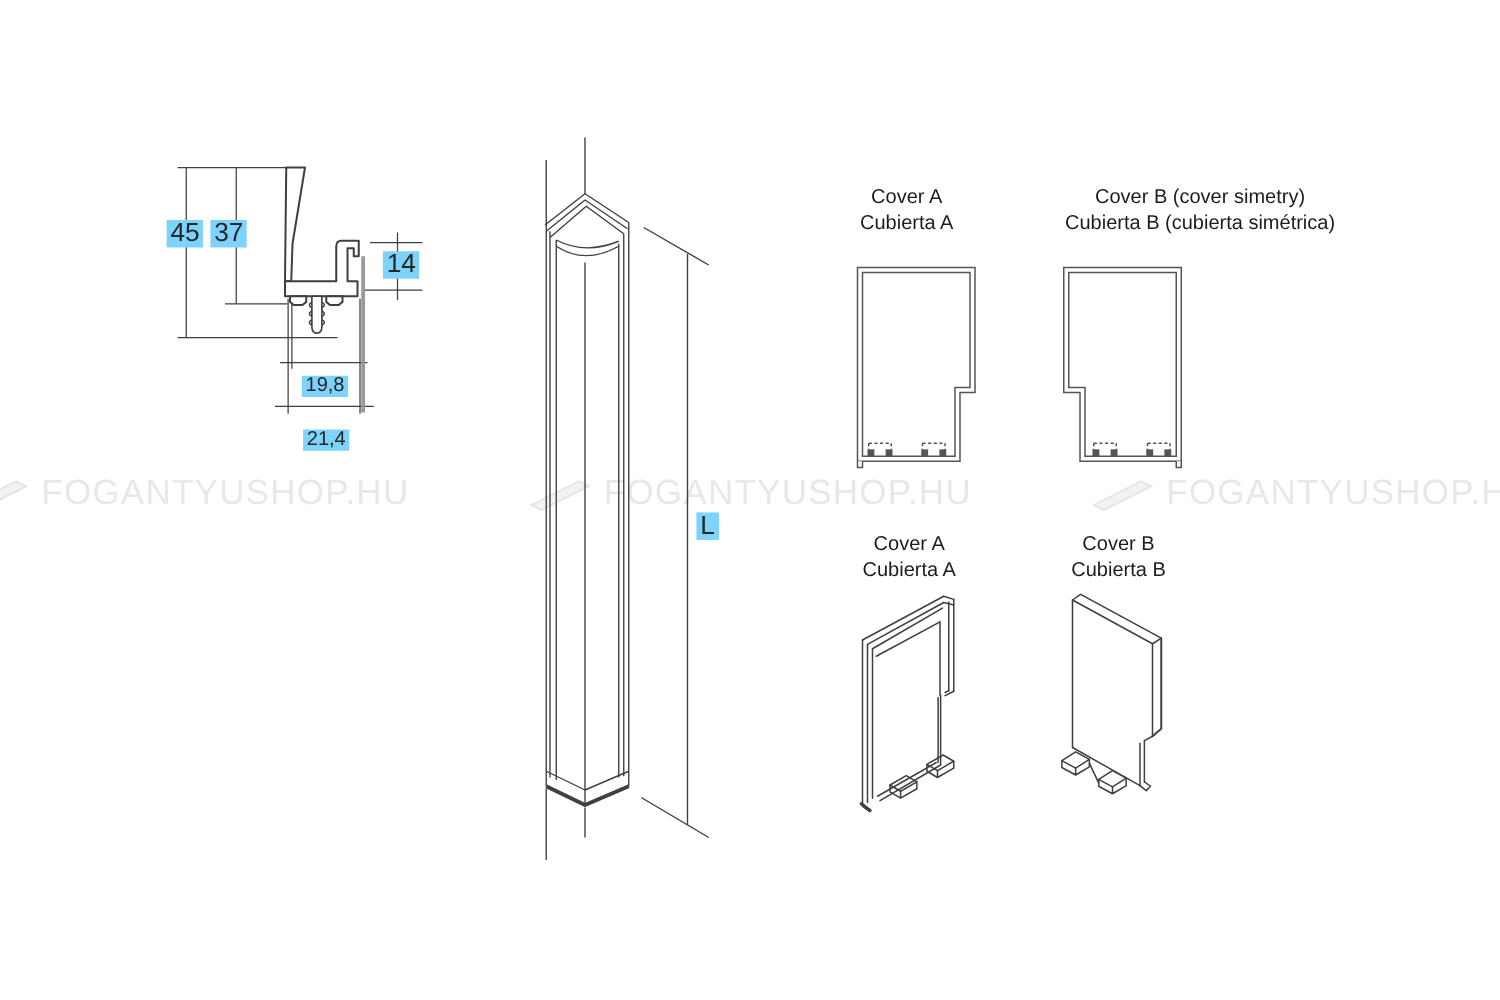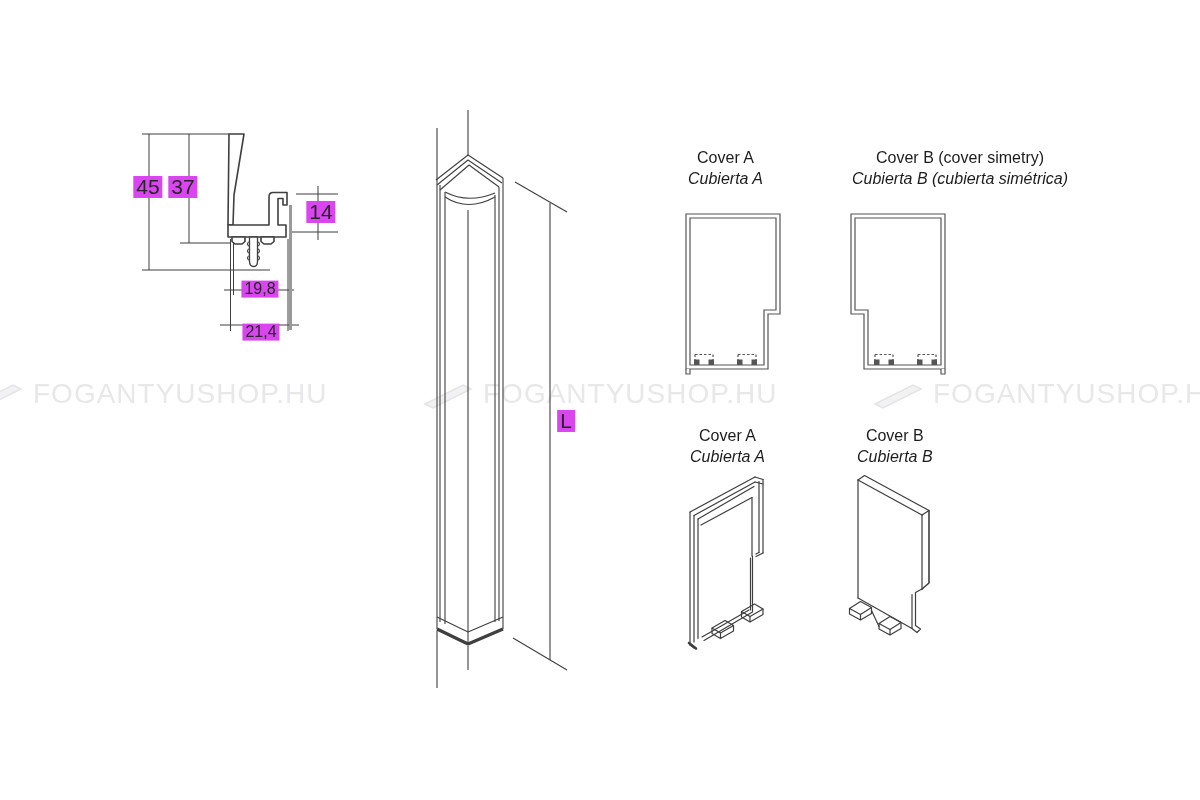--- a/index.html
+++ b/index.html
@@ -12,27 +12,27 @@
   svg.draw { position:absolute; overflow:visible; }
   
   .wm { position:absolute; top:377px; display:flex; align-items:flex-start; white-space:nowrap; z-index:1; }
   .wm-text {
     font-size:28px; font-weight:normal; letter-spacing:1px; color:#e8e8ea;
     line-height:34px; margin-left:9px;
   }
   .wm-swoosh { margin-top:2px; }
   
   .dim {
-    position:absolute; transform:translate(-50%,-50%); background:#d946ef;
+    position:absolute; transform:translate(-50%,-50%); background:#7dd3fc;
     padding:0 3px; color:#262626; font-size:21px; z-index:3; line-height:1.05;
   }
-  .dim.small { font-size:16px; }
+  .dim.small { font-size:16px;margin-top:20px; }
   
   .cover-title { position:absolute; color:#1c1c1c; font-size:16px; line-height:21px; z-index:3;text-align:center; }
-  .cover-title .sub { font-style:italic; }
+  .cover-title .sub { }
   .z2 { z-index:2; }
 </style>
 </head>
 <body>
 
 <div class="canvas">
 
   <div class="layer">
     <div class="wm" style="left:-28px">
       <svg class="wm-swoosh" width="52" height="34">

